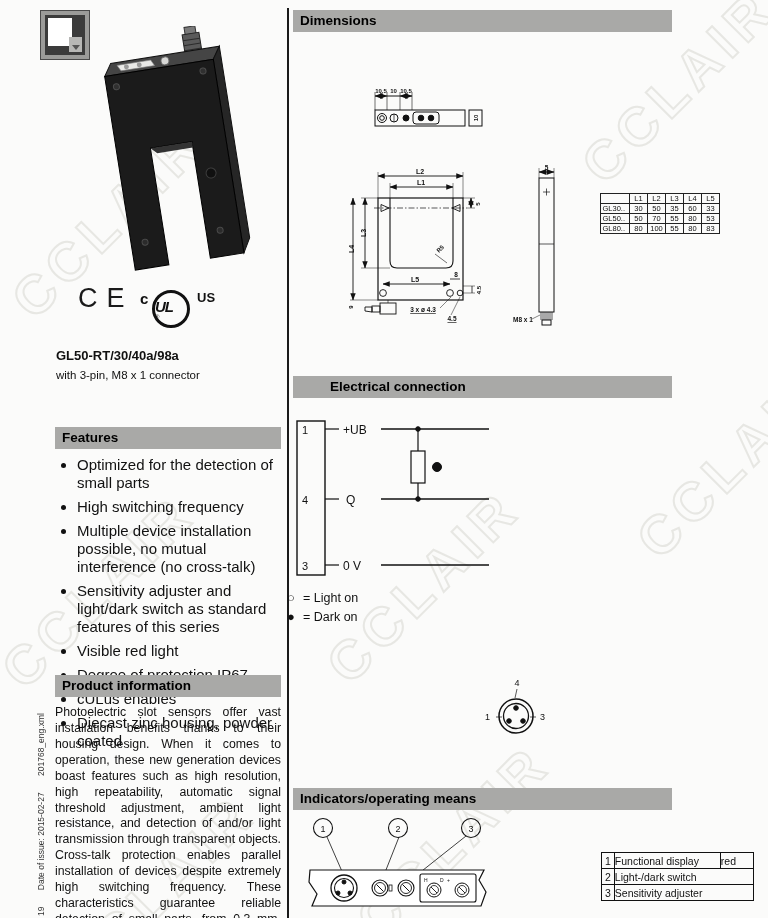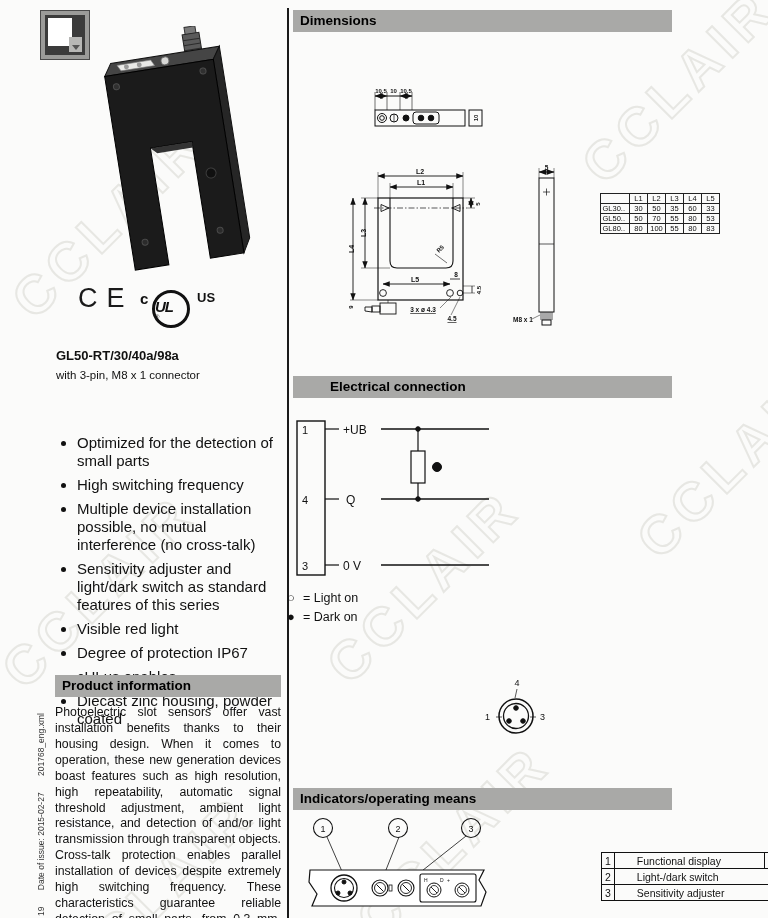--- a/index.html
+++ b/index.html
@@ -50,21 +50,21 @@
     font-size:8.5px;color:#333;white-space:nowrap;z-index:2;
   }
   .sidenote span{margin-right:14px;}
   
   .rbar{left:293px;width:379px;}
   
   table.dimtab{border-collapse:collapse;font-size:7.5px;}
   table.dimtab td,table.dimtab th{border:1px solid #222;padding:0 1.5px;height:9px;text-align:center;font-weight:normal;min-width:14px;}
   table.dimtab td.rowname{text-align:left;min-width:25px;}
   table.indtab{border-collapse:collapse;font-size:10.5px;}
-  table.indtab td{border:1px solid #111;padding:0 22px;height:15px;}
+  table.indtab td{border:1px solid #111;padding:0 0;height:15px;}
   table.indtab td.num{text-align:center;padding:0 3px;}
   
   .eleg{left:287px;top:589px;font-size:12.5px;line-height:1.4;}
   .eleg .sym{display:inline-block;width:16px;font-size:13px;}
   svg{display:block;}
   svg text{font-family:"Liberation Sans","DejaVu Sans",sans-serif;fill:#111;}
 </style>
 </head>
 <body>
 
@@ -121,20 +121,21 @@
     </span>
     <span class="ul-us">US</span>
   </div>
 
   <div class="leftcol" style="top:340px;">
     <div class="model-name">GL50-RT/30/40a/98a</div>
     <div class="model-desc2">with 3-pin, M8 x 1 connector</div>
   </div>
 
   <div class="leftcol" style="top:427px;">
+    <div class="bar">Features</div>
     <ul class="features">
       <li>Optimized for the detection of small parts</li>
       <li>High switching frequency</li>
       <li>Multiple device installation possible, no mutual interference (no cross-talk)</li>
       <li>Sensitivity adjuster and light/dark switch as standard features of this series</li>
       <li>Visible red light</li>
       <li>Degree of protection IP67</li>
       <li>cULus enables</li>
       <li>Diecast zinc housing, powder coated</li>
     </ul>

